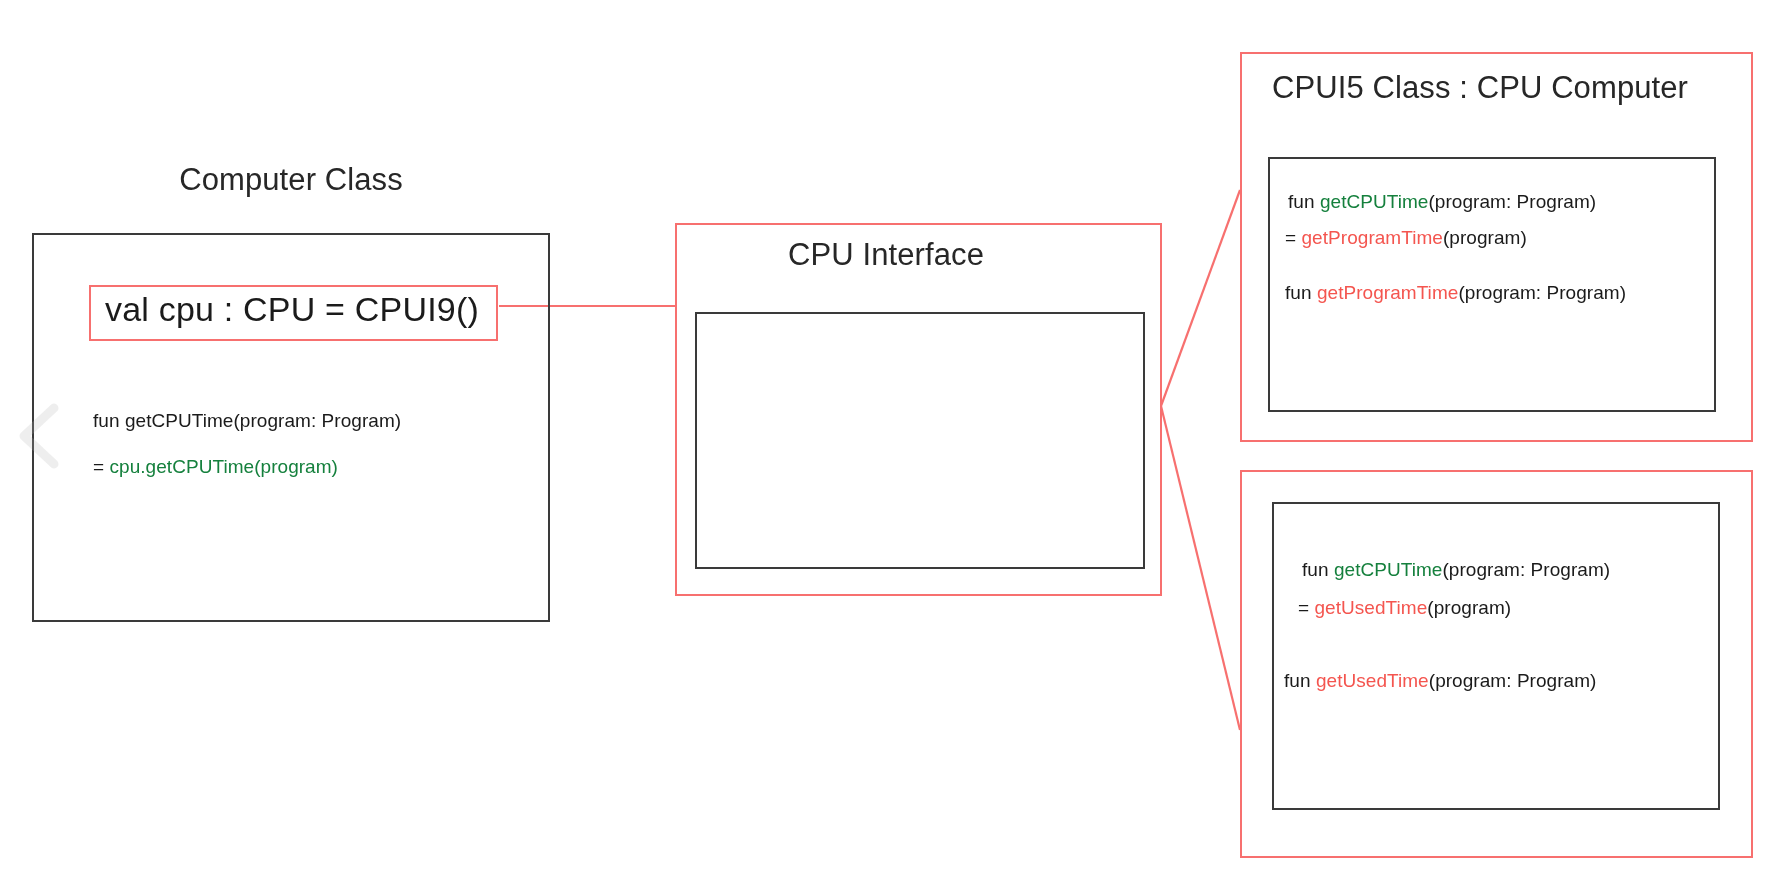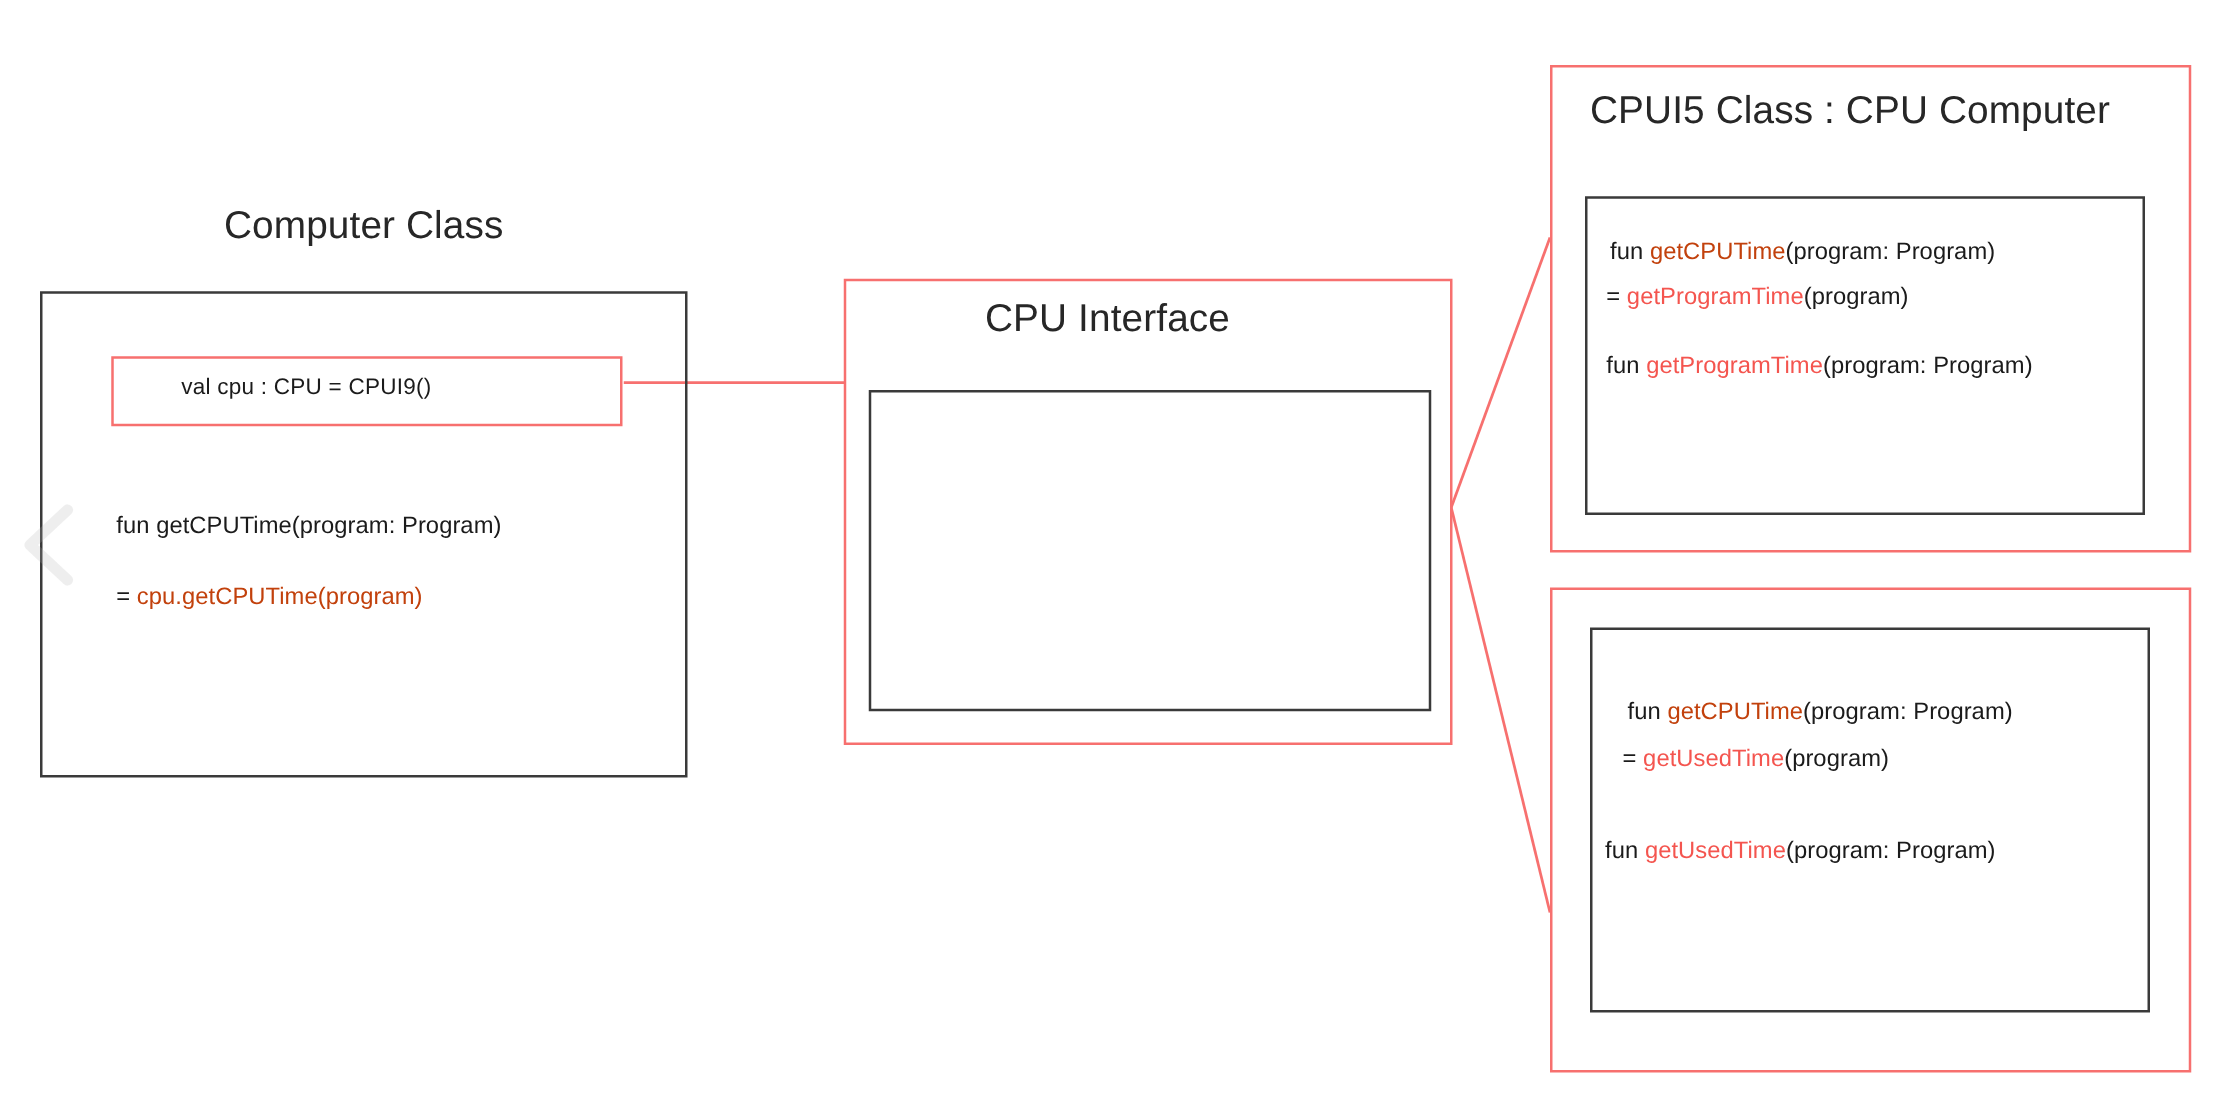--- a/index.html
+++ b/index.html
@@ -51,26 +51,25 @@
   }
   .code-line {
     position: absolute;
     font-size: 19px;
     line-height: 23px;
     white-space: nowrap;
     color: #1b1b1b;
     letter-spacing: 0.05px;
   }
   .code-line.big {
-    font-size: 18px;
+    font-size: 34px;
     letter-spacing: 0.2px;
-    margin-left: 40px;
   }
   .kw { color: #1b1b1b; }
-  .purple { color: #c2410c; }
+  .purple { color: #15803d; }
   .red { color: #f4554f; }
   .plain { color: #1b1b1b; }
 
   .highlight-box {
     position: absolute;
     box-sizing: border-box;
     border: 2px solid #f7706f;
     background: transparent;
   }
   .chevron {
@@ -92,21 +91,21 @@
   <div class="title title-center" style="left:32px; top:162px; width:518px;">Computer Class</div>
 
   <div class="box inner-black" style="left:32px; top:233px; width:518px; height:389px;"></div>
 
   <div class="highlight-box" style="left:89px; top:285px; width:409px; height:56px;">
     <div class="code-line big" style="left:14px; top:11px;">val cpu : CPU = CPUI9()</div>
   </div>
 
   <div class="code-line" style="left:93px; top:409px;"><span class="kw">fun </span><span class="plain">getCPUTime(program: Program)</span></div>
 
-  <div class="code-line" style="left:93px; top:466px;"><span class="kw">= </span><span class="purple">cpu.getCPUTime(program)</span></div>
+  <div class="code-line" style="left:93px; top:455px;"><span class="kw">= </span><span class="purple">cpu.getCPUTime(program)</span></div>
 
   <div class="chevron" style="left:10px; top:400px;">
     <svg width="58" height="72" viewBox="0 0 58 72">
       <polyline points="44,8 14,36 44,64" fill="none" stroke="#b7b7b7" stroke-width="9" stroke-linecap="round" stroke-linejoin="round"></polyline>
     </svg>
   </div>
 
   <div class="box outer-red" style="left:675px; top:223px; width:487px; height:373px;"></div>
 
   <div class="title title-center" style="left:675px; top:237px; width:422px;">CPU Interface</div>

